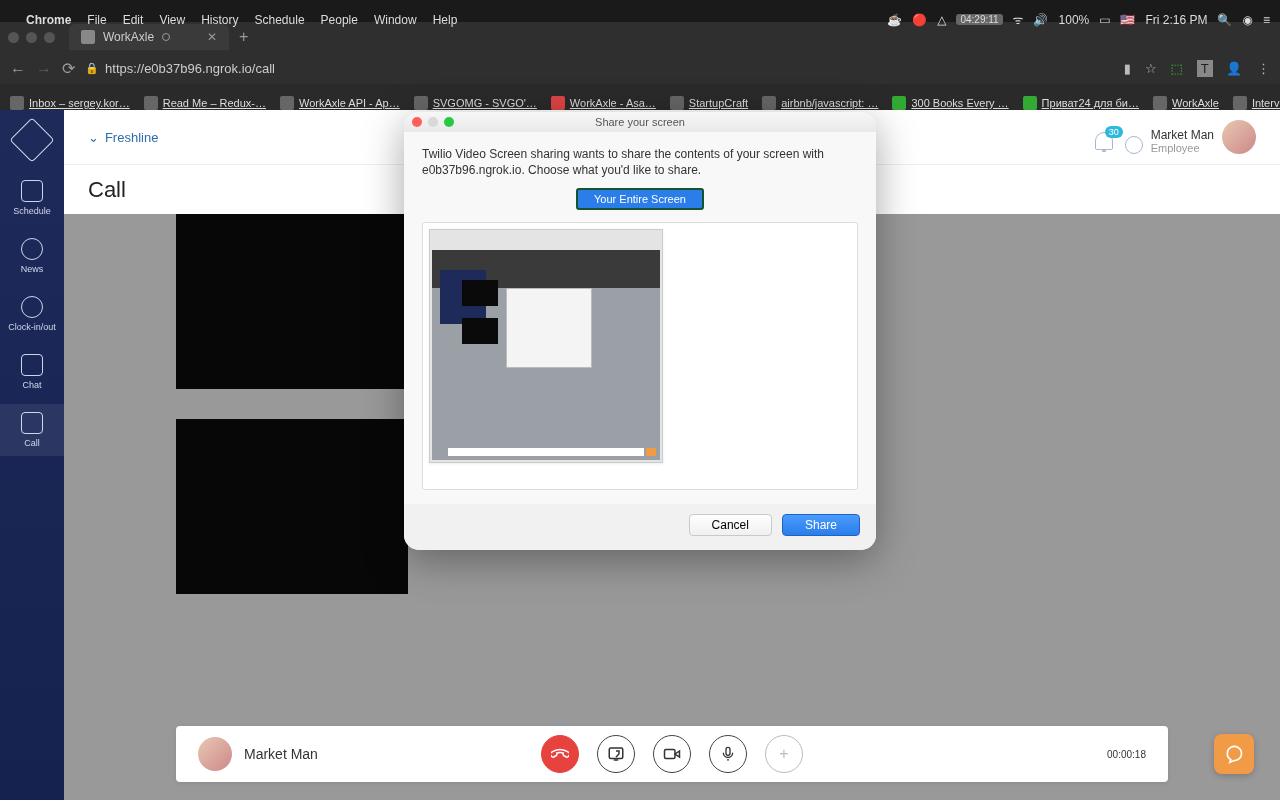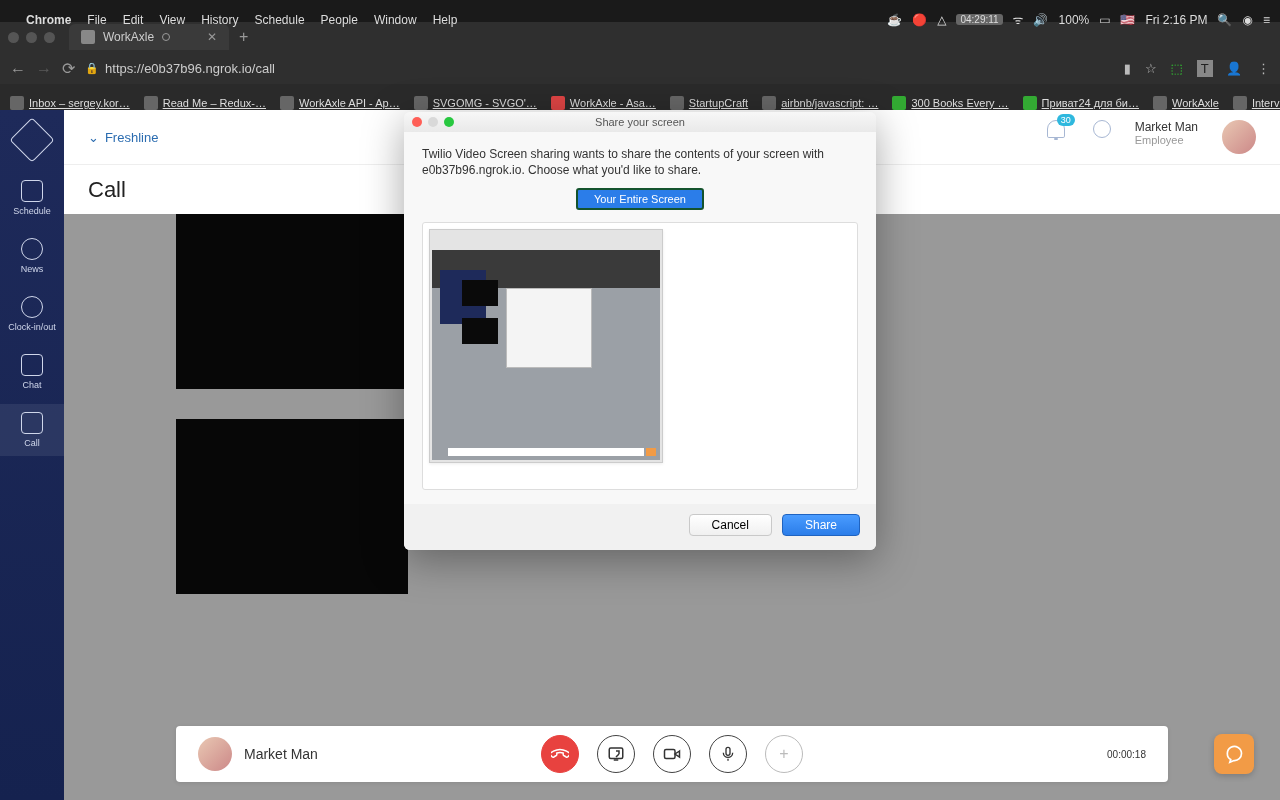--- a/index.html
+++ b/index.html
@@ -43,21 +43,21 @@
 .left-rail .logo { width: 32px; height: 32px; border: 1.5px solid #cfd6ea; transform: rotate(45deg); border-radius: 4px; margin-bottom: 10px; }
 .rail-item { display: flex; flex-direction: column; align-items: center; gap: 4px; font-size: 9px; padding: 8px 0; width: 100%; cursor: pointer; }
 .rail-item.active { background: rgba(255,255,255,0.08); }
 .rail-item .ri { width: 22px; height: 22px; border: 1.5px solid #cfd6ea; border-radius: 4px; }
 .rail-item .ri.round { border-radius: 50%; }
 
 .main-col { flex: 1; display: flex; flex-direction: column; background: #999; position: relative; }
 
 .app-header { height: 54px; background: #fff; display: flex; align-items: center; padding: 0 24px; justify-content: space-between; }
 .app-header .crumb { color: #2b6cb0; font-size: 13px; display: flex; align-items: center; gap: 6px; }
-.app-header .right { display: flex; align-items: flex-start; gap: 24px; }
+.app-header .right { display: flex; align-items: flex-end; gap: 8px; }
 .bell-wrap { position: relative; width: 22px; height: 22px; }
 .bell { width: 18px; height: 18px; border: 1.5px solid #a7b7d3; border-radius: 10px 10px 2px 2px; position: relative; }
 .bell:after { content:""; position:absolute; bottom:-3px; left:6px; width:4px; height:2px; background:#a7b7d3; border-radius:2px; }
 .badge-n { position: absolute; top: -6px; right: -6px; background: #2fb8de; color: #fff; font-size: 9px; padding: 1px 4px; border-radius: 8px; }
 .gear { width: 18px; height: 18px; border: 1.5px solid #a7b7d3; border-radius: 50%; position: relative; }
 .user-block { display: flex; flex-direction: column; align-items: flex-start; font-size: 12px; }
 .user-block .name { color: #333; font-weight: 500; }
 .user-block .role { color: #999; font-size: 11px; }
 .avatar { width: 34px; height: 34px; border-radius: 50%; background: linear-gradient(135deg,#e9c8b3,#c88); }
 
@@ -74,21 +74,21 @@
 .call-controls { position: absolute; left: 50%; transform: translateX(-50%); display: flex; gap: 18px; }
 .cc-btn { width: 38px; height: 38px; border-radius: 50%; border: 1.5px solid #444; display: flex; align-items: center; justify-content: center; font-size: 16px; color: #444; cursor: pointer; }
 .cc-btn.red { background: #e8423f; border-color: #e8423f; color: #fff; }
 .cc-btn.light { border-color: #bbb; color: #bbb; }
 .call-bar .timer { margin-left: auto; font-size: 10px; color: #333; font-weight: 500; }
 
 
 .fab { position: fixed; right: 26px; bottom: 26px; width: 40px; height: 40px; background: #f29b46; border-radius: 8px; display: flex; align-items: center; justify-content: center; color: #fff; font-size: 18px; box-shadow: 0 2px 6px rgba(0,0,0,0.2); }
 
 
-.overlay { position: fixed; left: 404px; top: 112px; width: 472px; background: #f1f1f1; border-radius: 6px; box-shadow: 0 10px 40px rgba(0,0,0,0.35); overflow: hidden; }
+.overlay { position: fixed; left: 404px; top: 112px; width: 472px; background: #f1f1f1; border-radius: 15px; box-shadow: 0 10px 40px rgba(0,0,0,0.35); overflow: hidden; }
 .dlg-titlebar { height: 20px; background: linear-gradient(#f7f7f7,#e9e9e9); display: flex; align-items: center; padding: 0 8px; font-size: 11px; color: #555; position: relative; justify-content: center; }
 .dlg-titlebar .tl { position: absolute; left: 8px; display: flex; gap: 6px; }
 .dlg-titlebar .tl span { width: 10px; height: 10px; border-radius: 50%; }
 .tl .r { background: #ff5f57; } .tl .y { background: #d9d9d9; } .tl .g { background: #28c840; }
 .dlg-body { padding: 14px 18px; font-size: 12px; color: #333; background: #f8f8f8; }
 .dlg-body .prompt { margin-bottom: 10px; line-height: 1.35; }
 .tab-pill { display: flex; justify-content: center; margin-bottom: 12px; }
 .tab-pill span { background: #2b7de9; color: #fff; font-size: 11px; padding: 3px 16px; border-radius: 3px; border: 2px solid #14532d; }
 .screens-box { background: #fff; border: 1px solid #ddd; border-radius: 3px; padding: 6px; min-height: 268px; display: flex; align-items: flex-start; }
 .screen-thumb { width: 234px; height: 234px; border: 1px solid #ccc; background: #e4e4e4; padding: 20px 2px 2px 2px; position: relative; cursor: pointer; box-shadow: 0 1px 3px rgba(0,0,0,0.08); }

